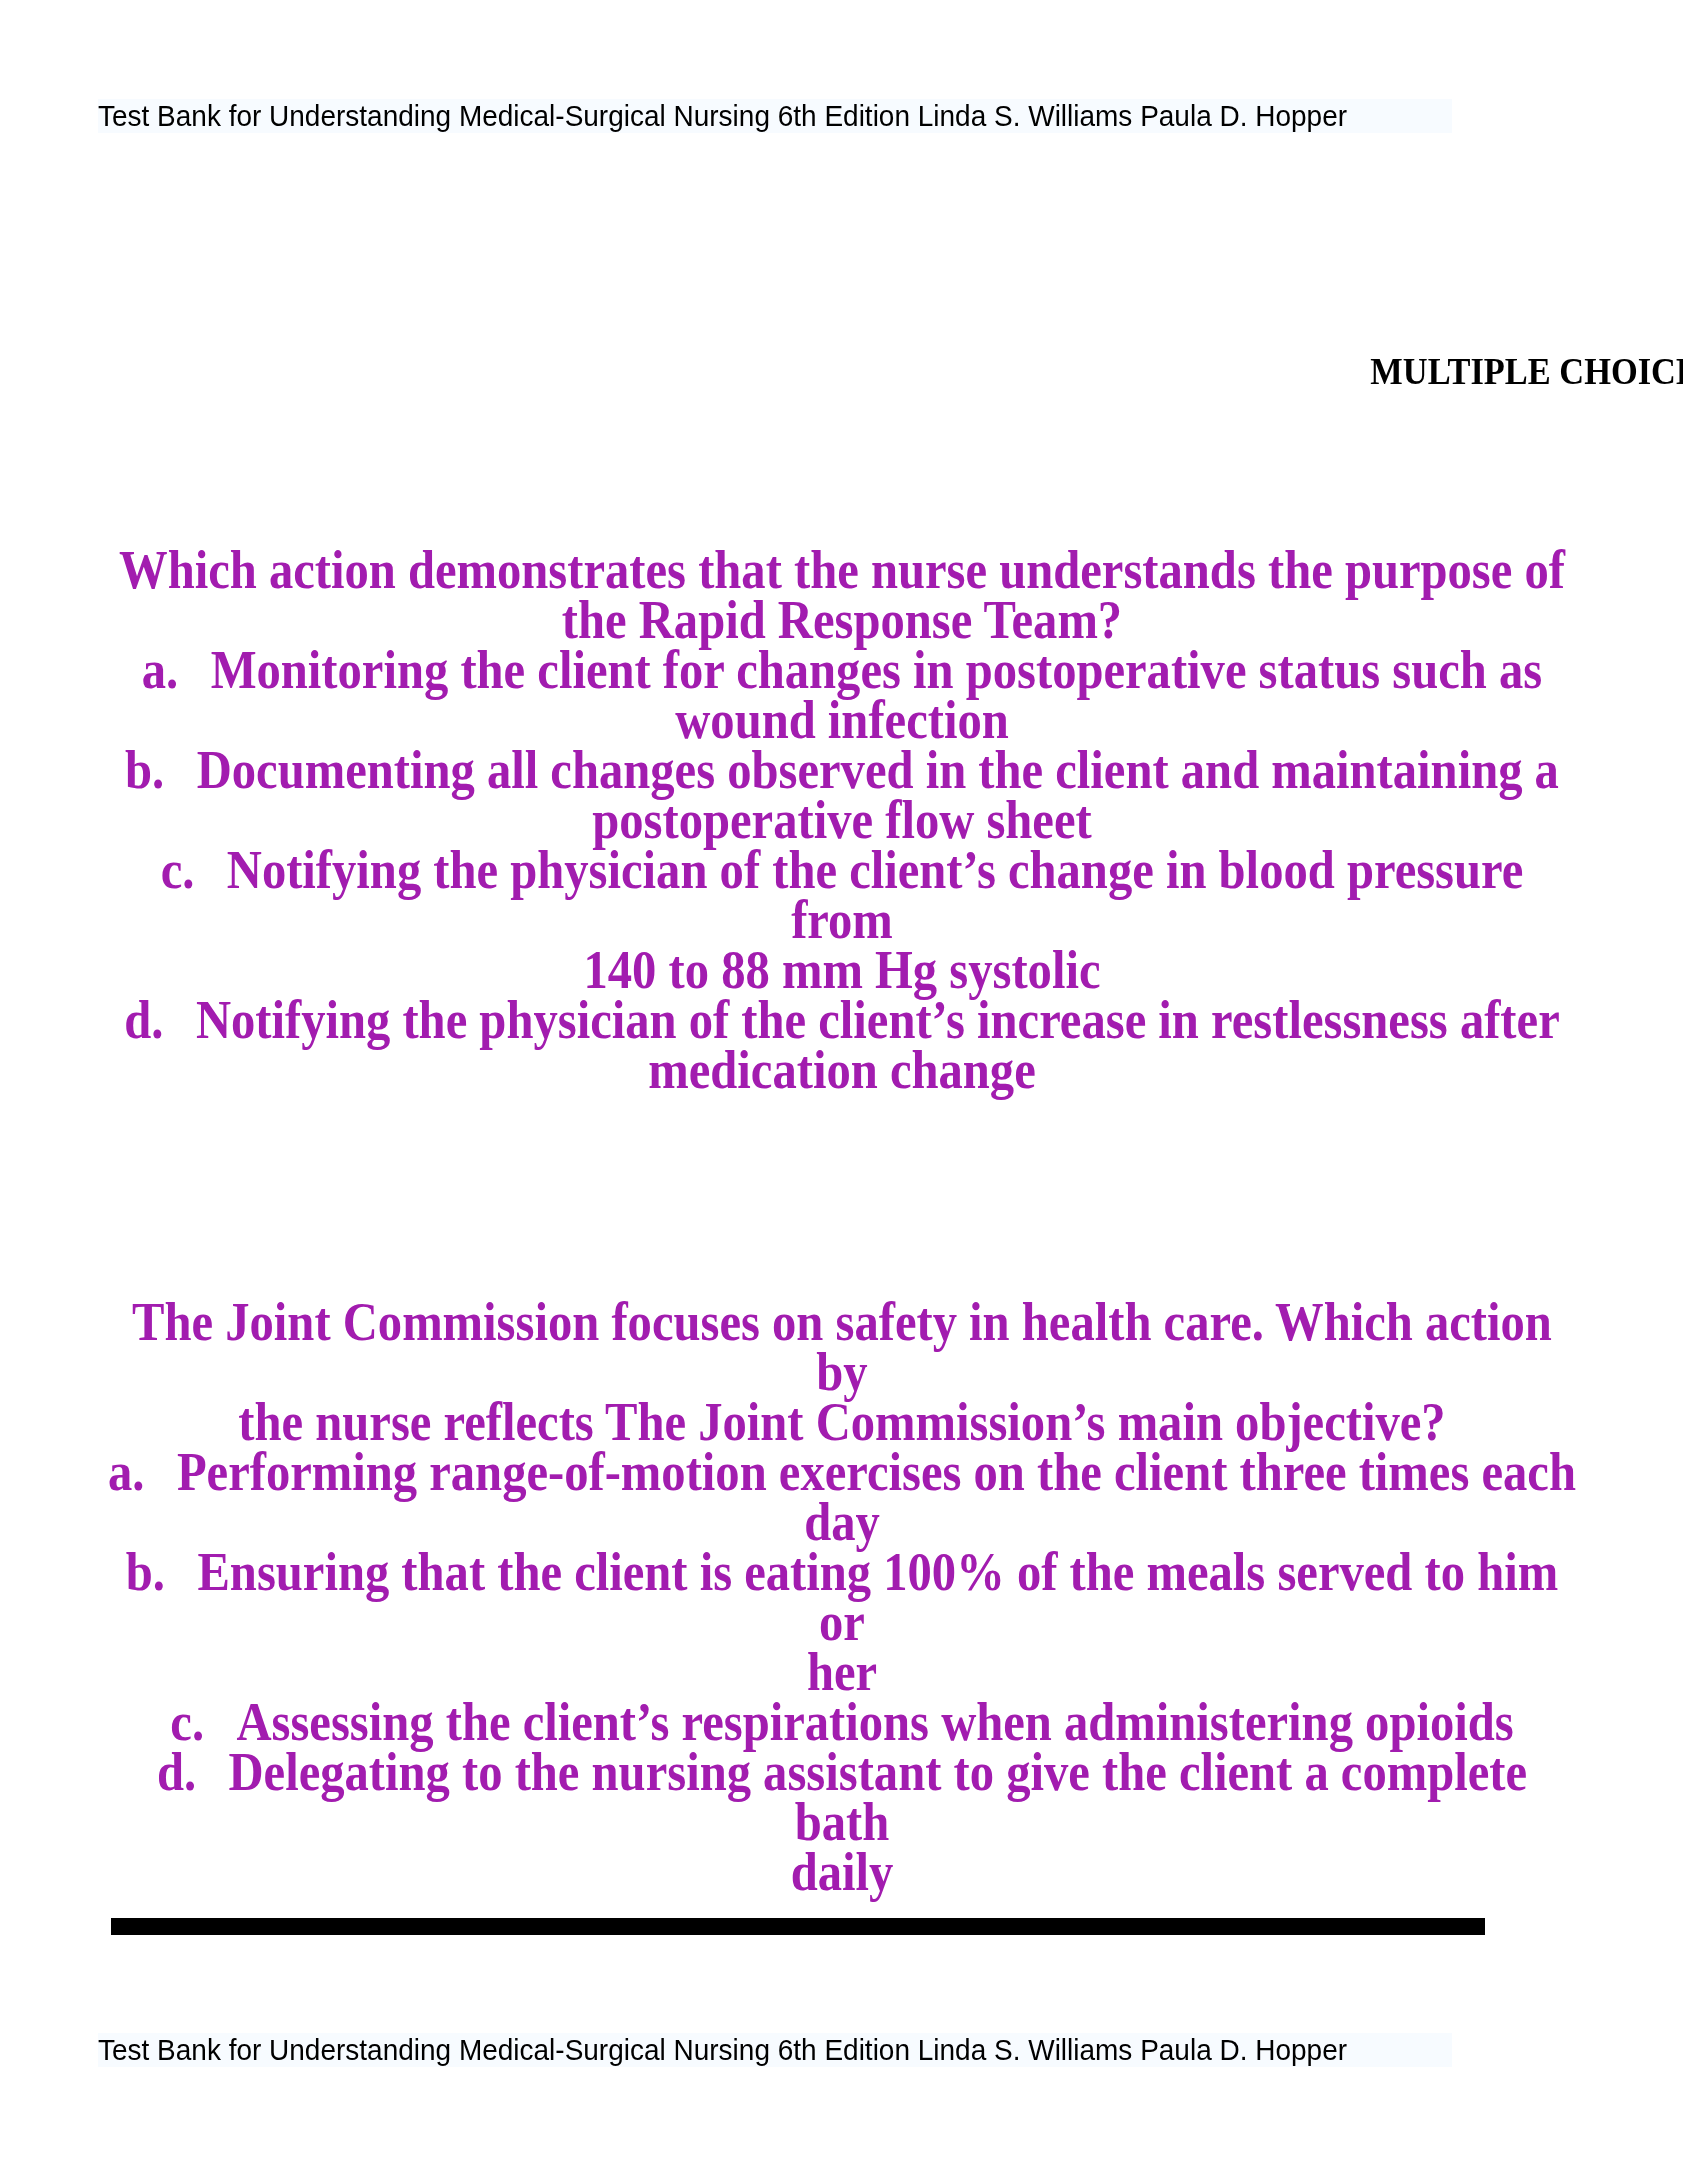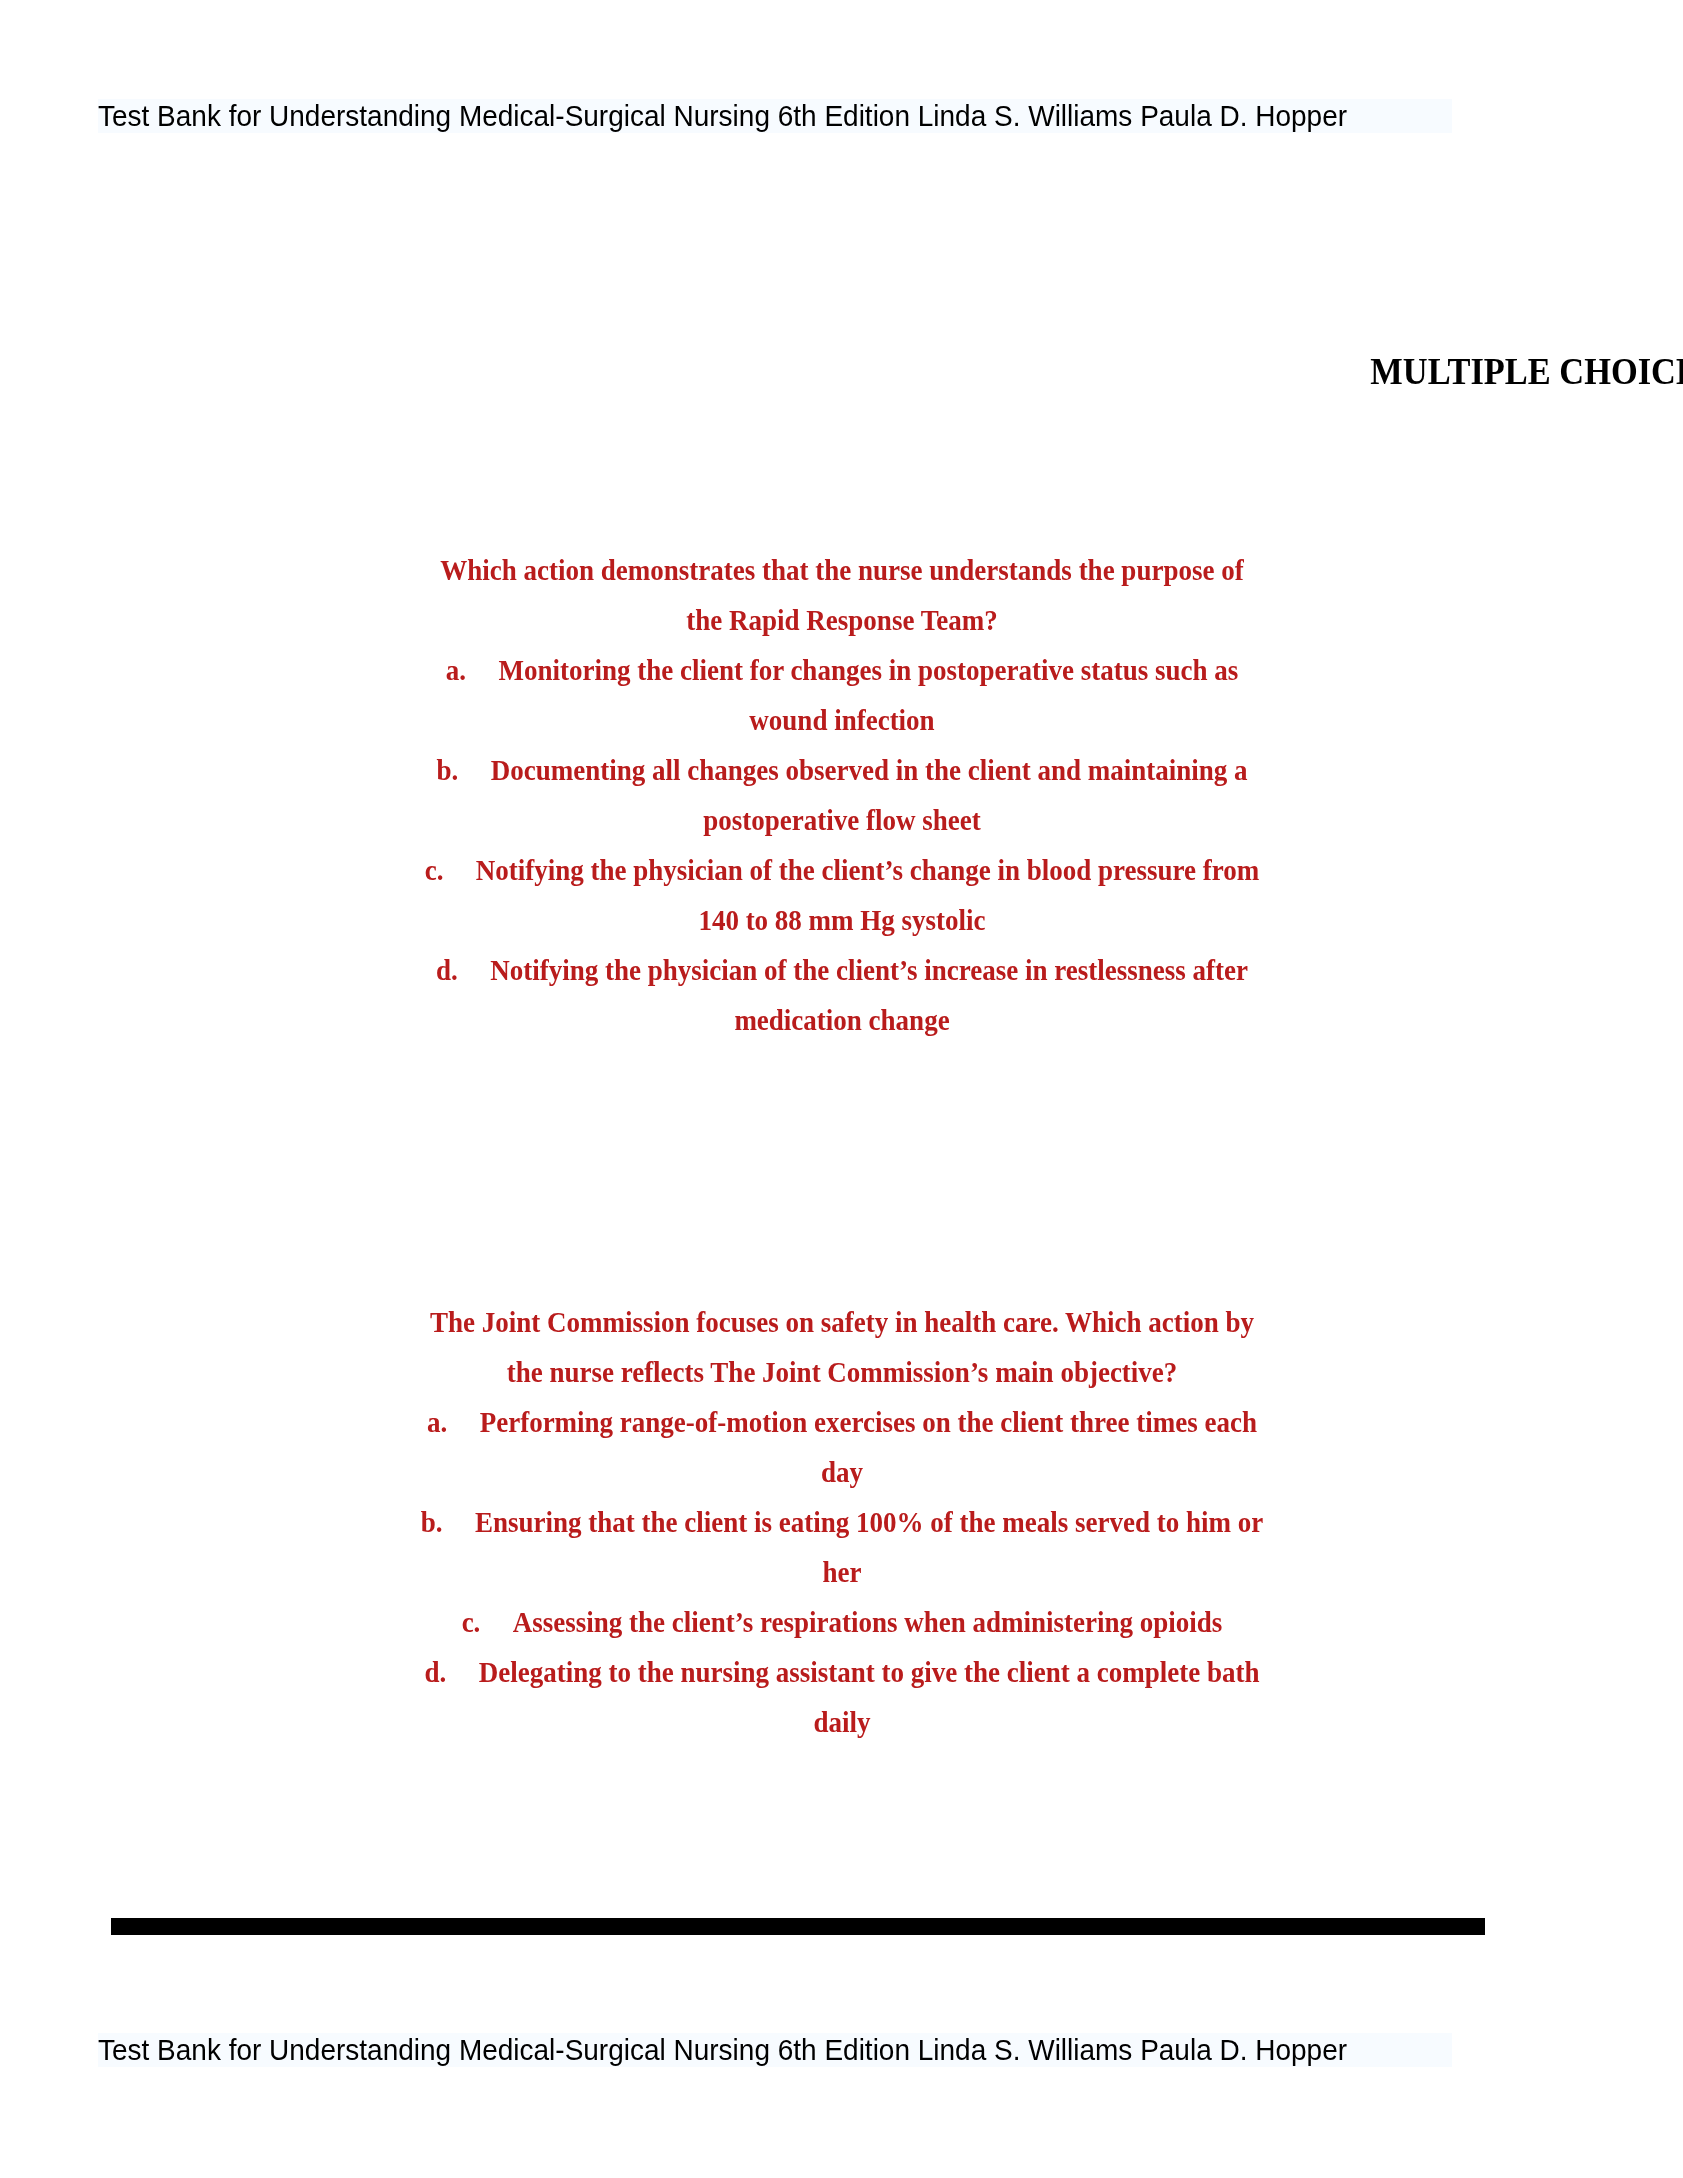--- a/index.html
+++ b/index.html
@@ -16,21 +16,21 @@
   #footer { top: 2033px; }
   .title {
     position: absolute; top: 347px; left: 0; width: 1683px; text-align: right;
     font-family: "Liberation Serif", serif; font-weight: bold; font-size: 37px;
     line-height: 50px; color: #000; padding-left: 28px;
   }
   .title span { display: inline-block; transform: scaleX(0.93); }
   .question {
     position: absolute; left: 99px; width: 1485px;
     font-family: "Liberation Serif", serif; font-weight: bold;
-    font-size: 30px; line-height: 50px; color: #b91c1c; text-align: center;
+    font-size: 54px; line-height: 50px; color: #a21caf; text-align: center;
   }
   .q-inner { transform: scaleX(0.9); transform-origin: center top; width: 1634px; margin-left: -74px; }
   .stem { display: block; }
   .option { display: block; }
   .opt-label { margin-right: 36px; }
   #q1 { top: 545px; }
   #q2 { top: 1297px; }
   .divider {
     position: absolute; left: 111px; top: 1918px; width: 1374px; height: 17px;
     background: #000;

